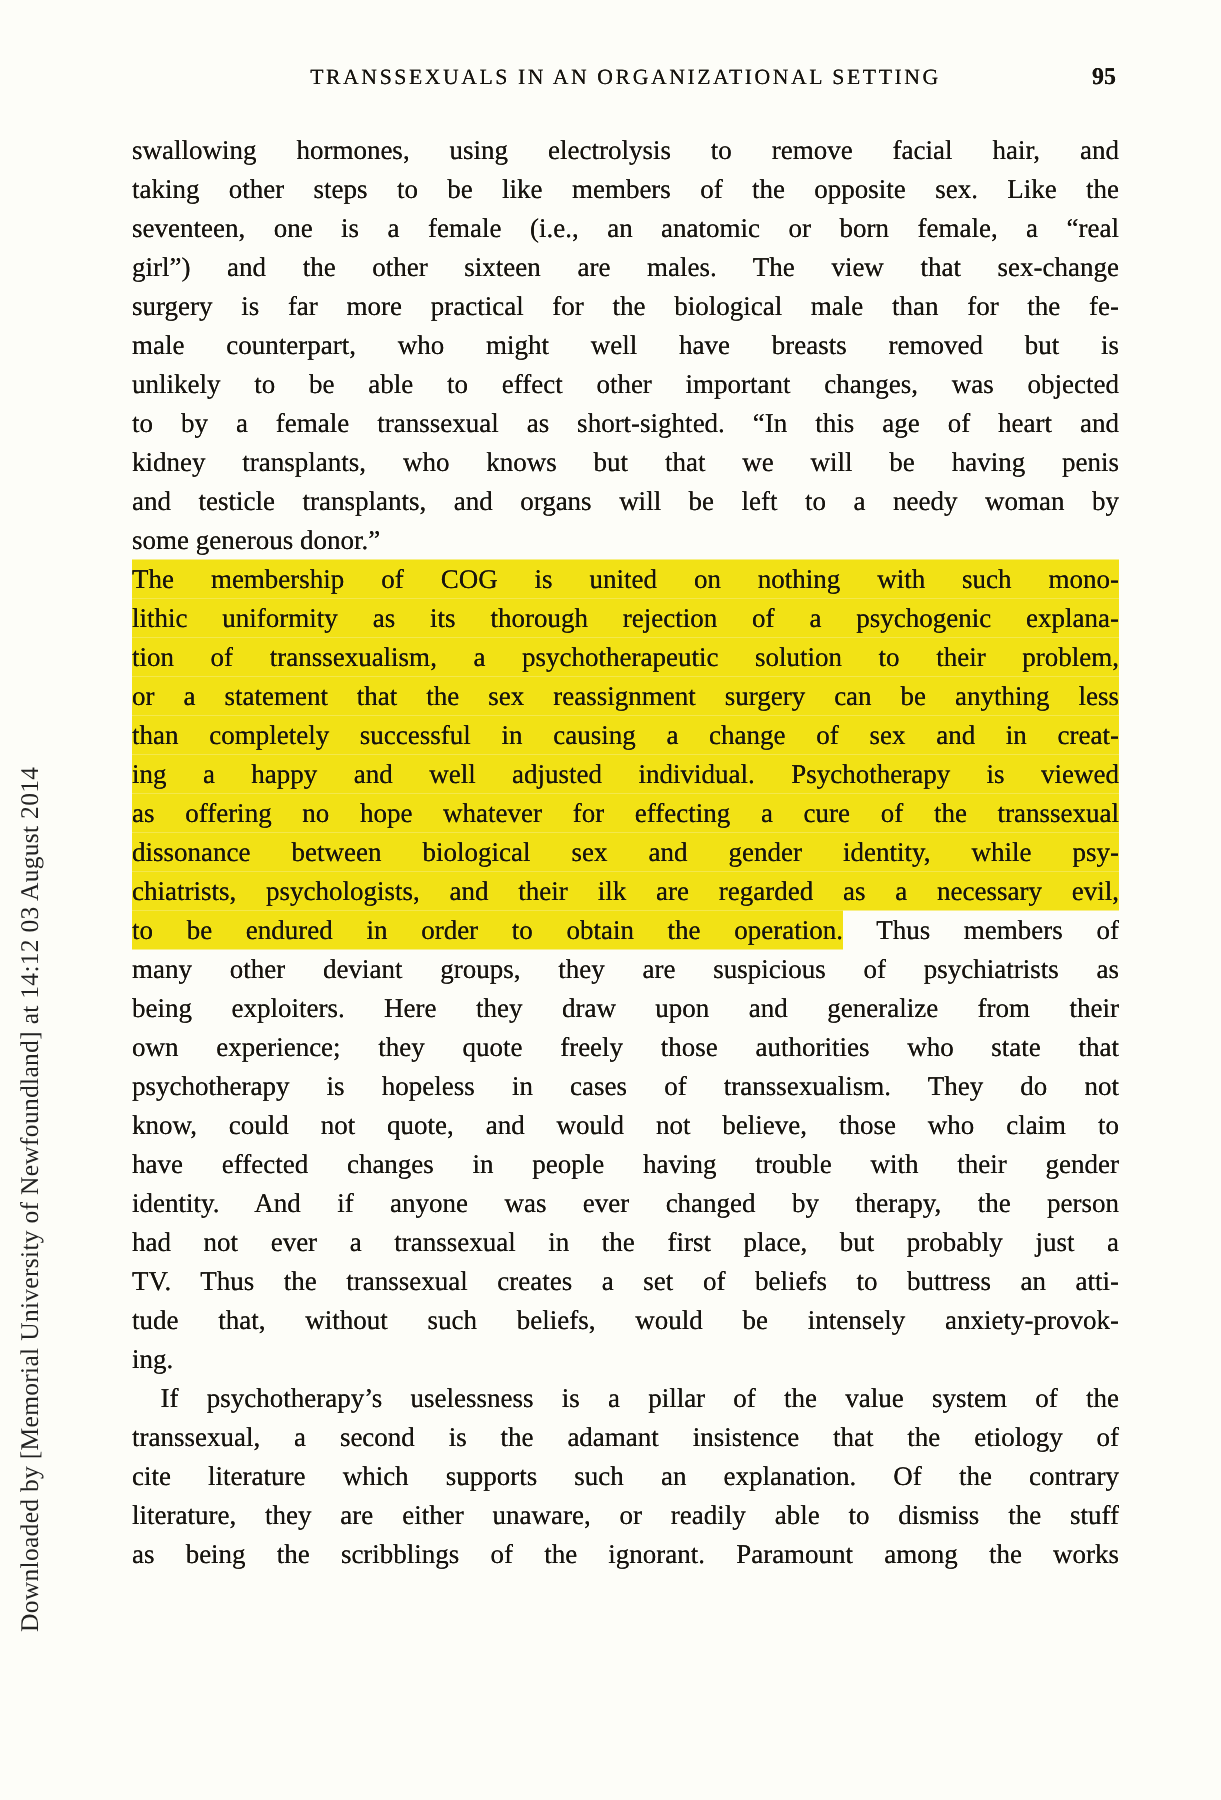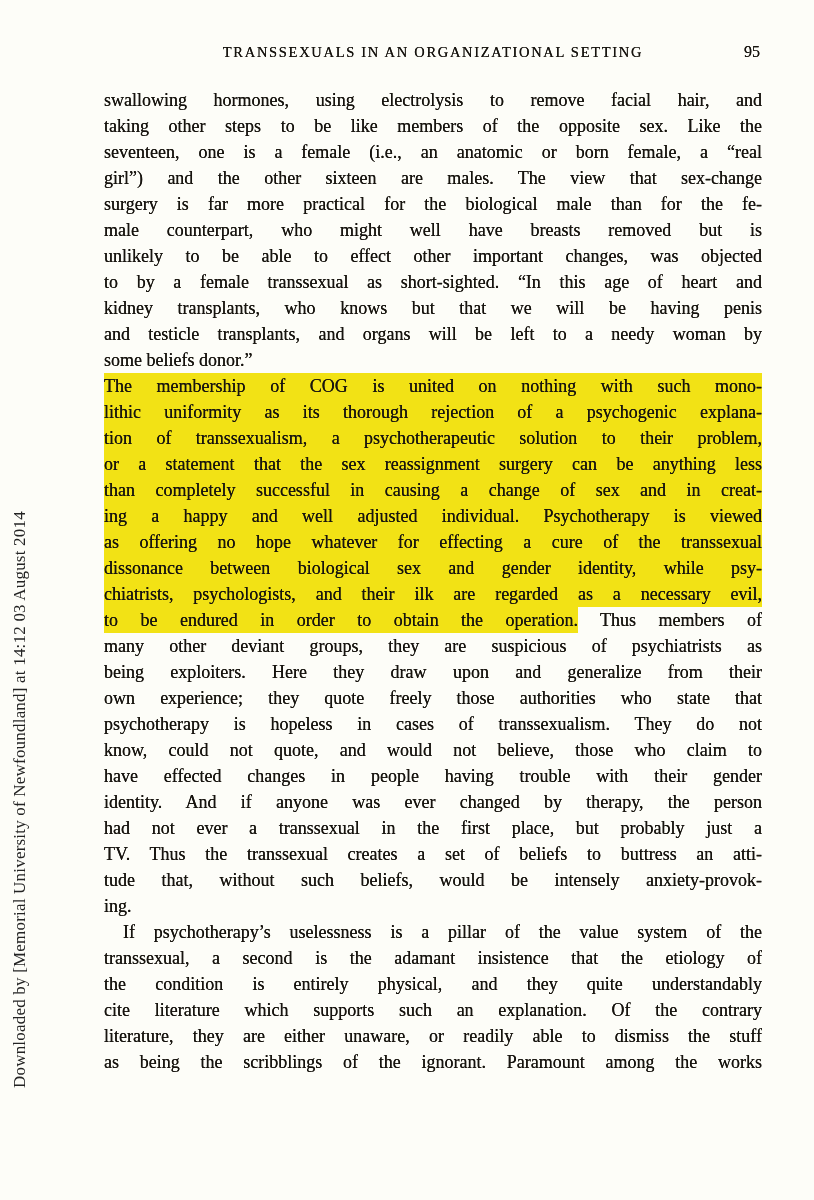--- a/index.html
+++ b/index.html
@@ -25,36 +25,36 @@
     white-space: nowrap;
     font-size: 17px;
     letter-spacing: 0.2px;
     color: #232323;
   }
   .content {
     position: absolute;
     left: 88px;
     top: 44px;
     width: 658px;
-    margin-left: 16px;
   }
   .header {
     position: relative;
     text-align: center;
     font-size: 14.5px;
     letter-spacing: 1.7px;
     margin-bottom: 26px;
     text-shadow: 0 0 0.4px currentColor;
   }
   .page-number {
     position: absolute;
     right: 2px;
     top: -1px;
     font-size: 16px;
     letter-spacing: 0;
+    font-weight: bold;
   }
   .body-text {
     font-size: 18px;
     line-height: 26px;
     text-shadow: 0 0 0.3px currentColor;
   }
   .line {
     text-align: justify;
   }
   .line.j {
@@ -90,21 +90,21 @@
           <div class="line j"><span>swallowing hormones, using electrolysis to remove facial hair, and</span></div>
           <div class="line j"><span>taking other steps to be like members of the opposite sex. Like the</span></div>
           <div class="line j"><span>seventeen, one is a female (i.e., an anatomic or born female, a “real</span></div>
           <div class="line j"><span>girl”) and the other sixteen are males. The view that sex-change</span></div>
           <div class="line j"><span>surgery is far more practical for the biological male than for the fe-</span></div>
           <div class="line j"><span>male counterpart, who might well have breasts removed but is</span></div>
           <div class="line j"><span>unlikely to be able to effect other important changes, was objected</span></div>
           <div class="line j"><span>to by a female transsexual as short-sighted. “In this age of heart and</span></div>
           <div class="line j"><span>kidney transplants, who knows but that we will be having penis</span></div>
           <div class="line j"><span>and testicle transplants, and organs will be left to a needy woman by</span></div>
-          <div class="line"><span>some beliefs donor.”</span></div>
+          <div class="line"><span>some generous donor.”</span></div>
         </div>
         <div>
           <div class="line j"><span class="hl lead">The membership of COG is united on nothing with such mono-</span></div>
           <div class="line j"><span class="hl">lithic uniformity as its thorough rejection of a psychogenic explana-</span></div>
           <div class="line j"><span class="hl">tion of transsexualism, a psychotherapeutic solution to their problem,</span></div>
           <div class="line j"><span class="hl">or a statement that the sex reassignment surgery can be anything less</span></div>
           <div class="line j"><span class="hl">than completely successful in causing a change of sex and in creat-</span></div>
           <div class="line j"><span class="hl">ing a happy and well adjusted individual. Psychotherapy is viewed</span></div>
           <div class="line j"><span class="hl">as offering no hope whatever for effecting a cure of the transsexual</span></div>
           <div class="line j"><span class="hl">dissonance between biological sex and gender identity, while psy-</span></div>
@@ -118,21 +118,20 @@
           <div class="line j"><span>have effected changes in people having trouble with their gender</span></div>
           <div class="line j"><span>identity. And if anyone was ever changed by therapy, the person</span></div>
           <div class="line j"><span>had not ever a transsexual in the first place, but probably just a</span></div>
           <div class="line j"><span>TV. Thus the transsexual creates a set of beliefs to buttress an atti-</span></div>
           <div class="line j"><span>tude that, without such beliefs, would be intensely anxiety-provok-</span></div>
           <div class="line"><span>ing.</span></div>
         </div>
         <div>
           <div class="line j ind"><span>If psychotherapy’s uselessness is a pillar of the value system of the</span></div>
           <div class="line j"><span>transsexual, a second is the adamant insistence that the etiology of</span></div>
-          <div class="line j"><span>the condition is entirely physical, and they quite understandably</span></div>
           <div class="line j"><span>cite literature which supports such an explanation. Of the contrary</span></div>
           <div class="line j"><span>literature, they are either unaware, or readily able to dismiss the stuff</span></div>
           <div class="line j"><span>as being the scribblings of the ignorant. Paramount among the works</span></div>
         </div>
       </div>
 
   </div>
 
 </div>
 

